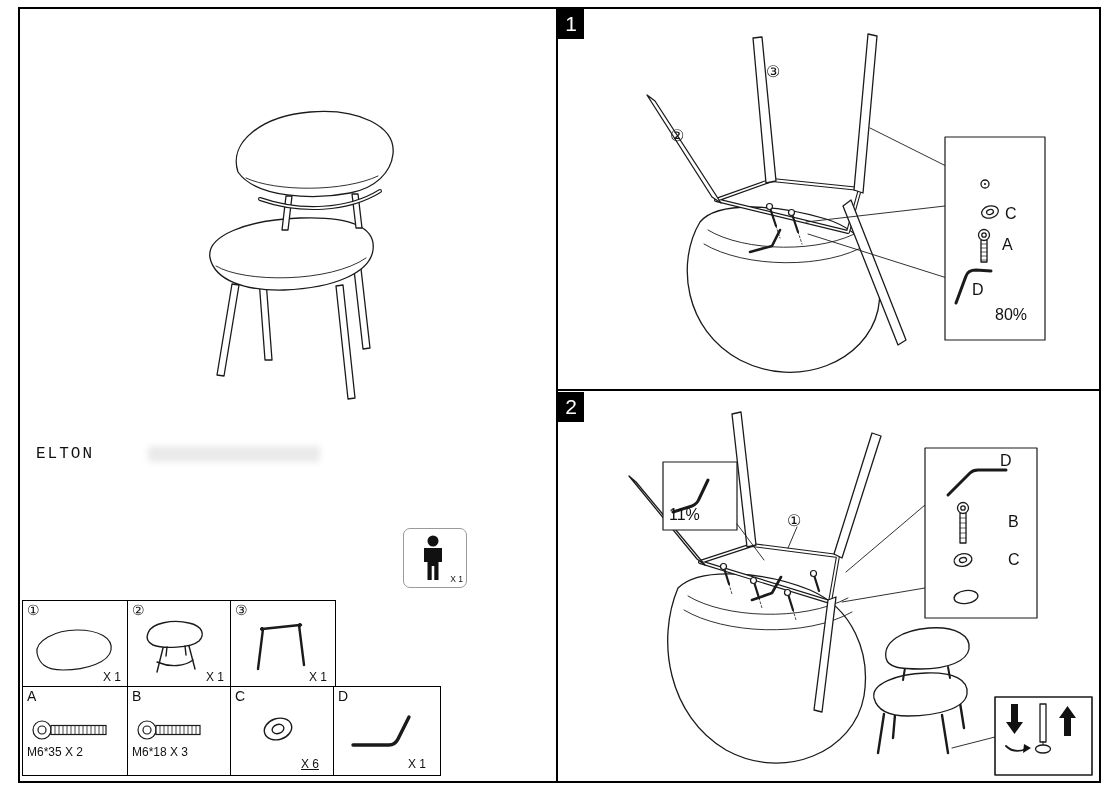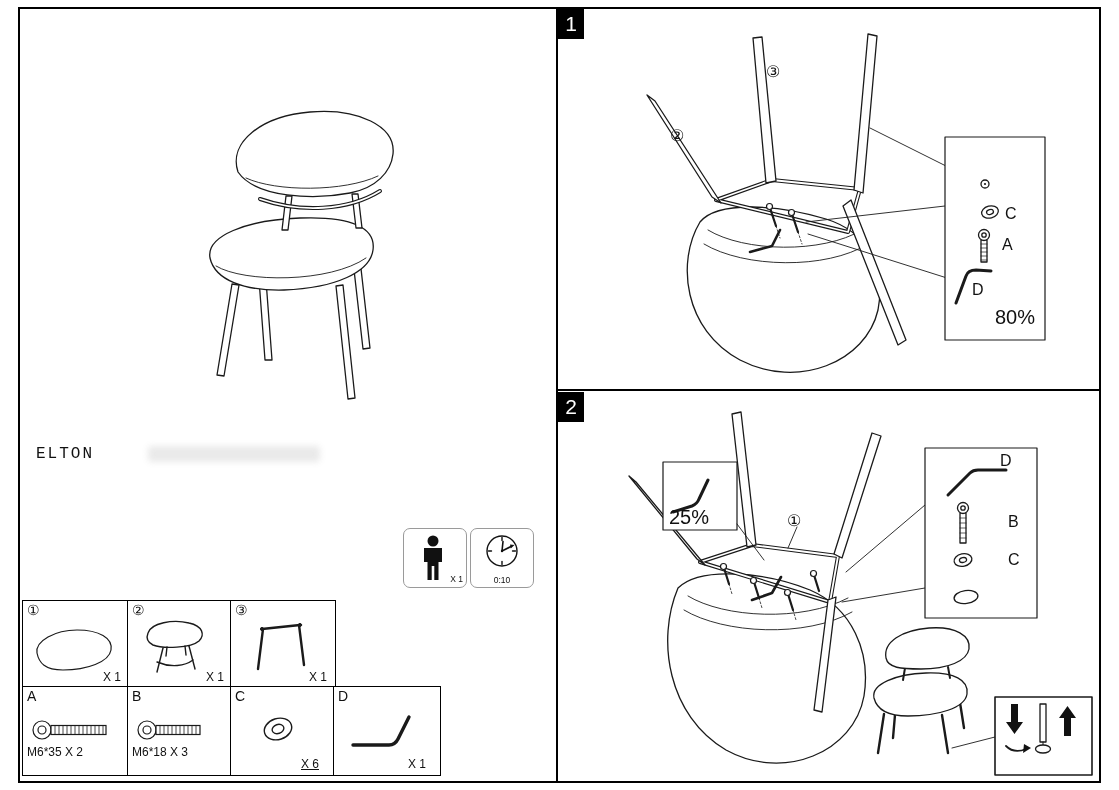--- a/index.html
+++ b/index.html
@@ -15,21 +15,21 @@
                 letter-spacing:2px;}
   .smudge{position:absolute;background:#8a8a8a;opacity:.18;filter:blur(3px);border-radius:4px;}
   .iconbox{position:absolute;width:62px;height:58px;border:1px solid #9a9a9a;border-radius:7px;background:#fff;}
   .iconbox .cnt{position:absolute;font-size:8.5px;}
   .pbox{position:absolute;border:1px solid #000;background:#fff;}
   .pid{position:absolute;top:1px;left:4px;font-size:14px;}
   .pqty{position:absolute;font-size:12px;}
   .pspec{position:absolute;left:4px;bottom:16px;font-size:12px;white-space:nowrap;}
   .callout{position:absolute;font-size:16px;}
   .circnum{position:absolute;font-size:16px;}
-  .zoom{position:absolute;font-size:20px;}
+  .zoom{position:absolute;font-size:16px;}
 </style>
 </head>
 <body>
 
 <div class="page">
 
   <svg class="art" width="1119" height="790" viewBox="0 0 1119 790" stroke="#1a1a1a" fill="none" stroke-width="1.3" stroke-linejoin="round" stroke-linecap="round">
 
     <g>
 
@@ -210,34 +210,20 @@
 
   <div class="product-name" style="left:36px;top:445px;">ELTON</div>
   <div class="smudge" style="left:148px;top:446px;width:172px;height:16px;"></div>
 
   <div class="iconbox" style="left:403px;top:528px;">
     <svg width="62" height="58">
       <circle cx="29" cy="12" r="5.5" fill="#111"></circle>
       <path d="M20,19 L38,19 L38,33 L34.5,33 L34.5,51 L30.3,51 L30.3,37 L27.7,37 L27.7,51 L23.5,51 L23.5,33 L20,33 Z" fill="#111"></path>
     </svg>
     <span class="cnt" style="right:3px;bottom:3px;">X 1</span>
-  </div>
-  <div class="iconbox" style="left:470px;top:528px;">
-    <svg width="62" height="58" stroke="#111" fill="none" stroke-width="1.4" stroke-linecap="round">
-      <circle cx="31" cy="22" r="15"></circle>
-      <line x1="31" y1="8.5" x2="31" y2="11.5"></line>
-      <line x1="31" y1="32.5" x2="31" y2="35.5"></line>
-      <line x1="17.5" y1="22" x2="20.5" y2="22"></line>
-      <line x1="41.5" y1="22" x2="44.5" y2="22"></line>
-      <line x1="31" y1="22" x2="32" y2="12.5" stroke-width="1.6"></line>
-      <line x1="31" y1="22" x2="40" y2="17.5" stroke-width="1.6"></line>
-      <polygon points="39,15.5 43.5,16 39.8,19.5" fill="#111" stroke="none"></polygon>
-      <circle cx="31" cy="22" r="1.2" fill="#111" stroke="none"></circle>
-    </svg>
-    <span class="cnt" style="left:0;right:0;bottom:2px;text-align:center;">0:10</span>
   </div>
 
   <div>
 
     <div class="pbox" style="left:22px;top:600px;width:106px;height:87px;">
       <span class="pid circ">①</span>
       <svg width="100" height="62" style="position:absolute;left:2px;top:16px;" stroke="#1a1a1a" fill="#fff" stroke-width="1.2">
         <path d="M12,36 C10,24 30,13 52,13 C74,13 88,21 86,33 C84,45 62,53 38,53 C20,53 14,46 12,36 Z"></path>
       </svg>
       <span class="pqty" style="right:8px;bottom:4px;">X 1</span>
@@ -335,18 +321,18 @@
   <div class="badge" style="left:558px;top:392px;">2</div>
 
   <div class="circnum" style="left:670px;top:126px;">②</div>
   <div class="circnum" style="left:766px;top:62px;">③</div>
   <div class="callout" style="left:1005px;top:205px;">C</div>
   <div class="callout" style="left:1002px;top:236px;">A</div>
   <div class="callout" style="left:972px;top:281px;">D</div>
   <div class="zoom" style="left:995px;top:306px;">80%</div>
 
   <div class="circnum" style="left:787px;top:511px;">①</div>
-  <div class="zoom" style="left:669px;top:506px;">25%</div>
+  <div class="zoom" style="left:669px;top:506px;">11%</div>
   <div class="callout" style="left:1000px;top:452px;">D</div>
   <div class="callout" style="left:1008px;top:513px;">B</div>
   <div class="callout" style="left:1008px;top:551px;">C</div>
 
 </div>
 
 </body></html>

